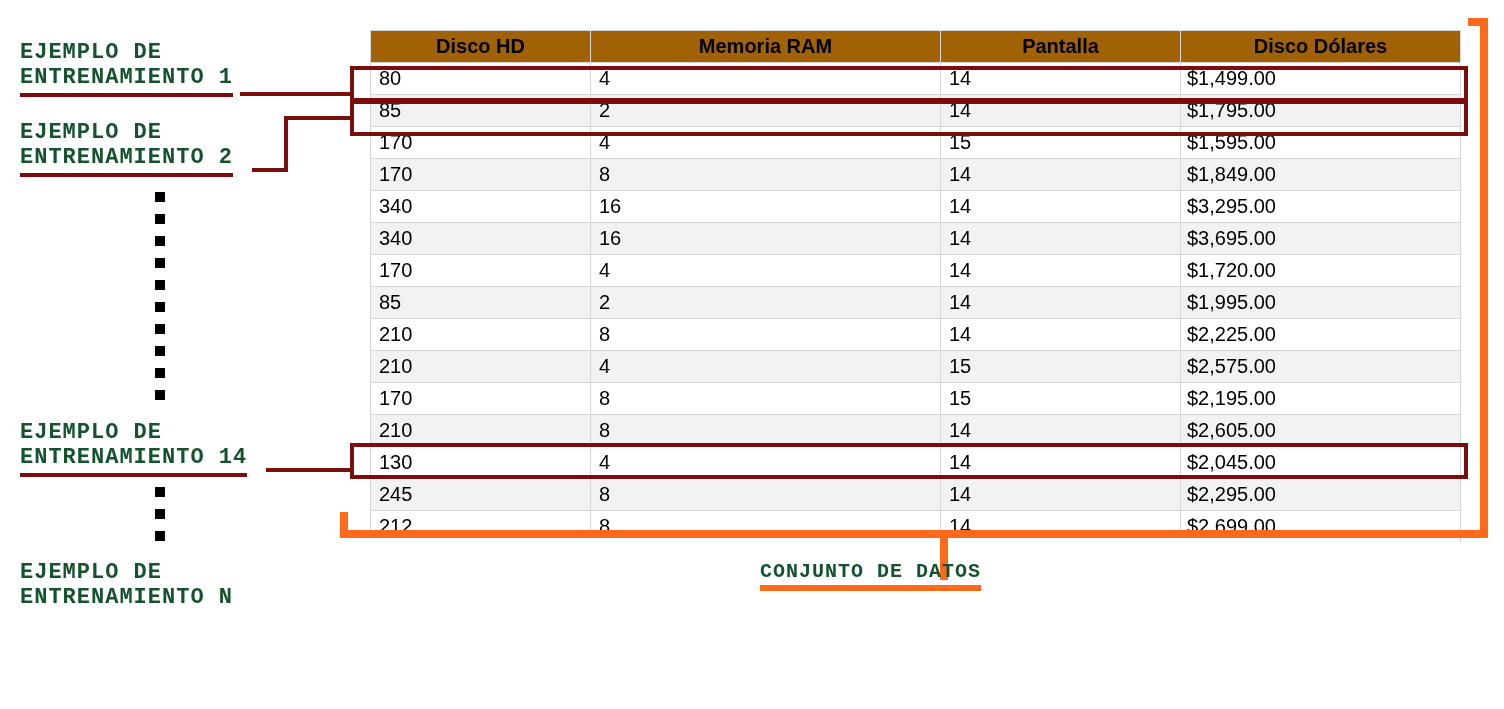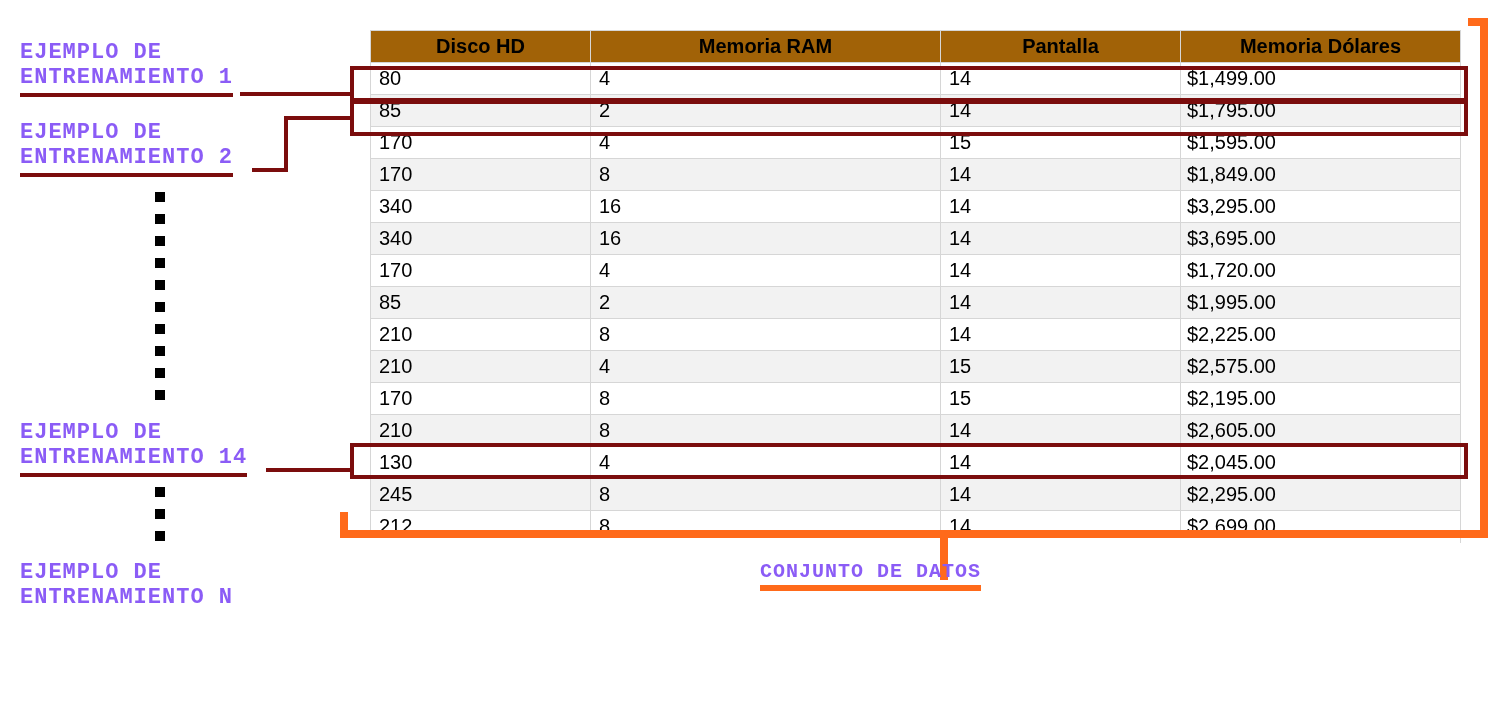--- a/index.html
+++ b/index.html
@@ -1,19 +1,19 @@
 <!DOCTYPE html>
 <html><head>
 <meta charset="utf-8">
 <style>
   html,body{margin:0;padding:0;background:#fff;font-family:Arial,Helvetica,sans-serif;}
   body{width:1504px;height:709px;position:relative;overflow:hidden;}
 
   
-  .retro{font-family:"Courier New",monospace;font-weight:bold;letter-spacing:1px;line-height:1.15;color:#8b5cf6;}
+  .retro{font-family:"Courier New",monospace;font-weight:bold;letter-spacing:1px;line-height:1.15;color:#14532d;}
   .retro-underline{border-bottom:4px solid #7b0d0d;padding-bottom:2px;}
 
   
   .left-col{position:absolute;left:20px;width:320px;}
   .label-block{font-size:22px;}
   .dots-col{position:absolute;left:150px;width:20px;}
   .dot{width:10px;height:10px;background:#000;margin:12px auto;}
 
   
   .table-wrap{position:absolute;left:370px;top:30px;width:1090px;}
@@ -90,21 +90,21 @@
       <col style="width:220px">
       <col style="width:350px">
       <col style="width:240px">
       <col style="width:280px">
     </colgroup>
     <thead>
       <tr>
         <th>Disco HD</th>
         <th>Memoria RAM</th>
         <th>Pantalla</th>
-        <th>Memoria Dólares</th>
+        <th>Disco Dólares</th>
       </tr>
     </thead>
     <tbody id="tbody">
         <tr>
           <td class="num">80</td>
           <td class="num">4</td>
           <td class="num">14</td>
           <td class="price">$1,499.00</td>
         </tr>
         <tr>

